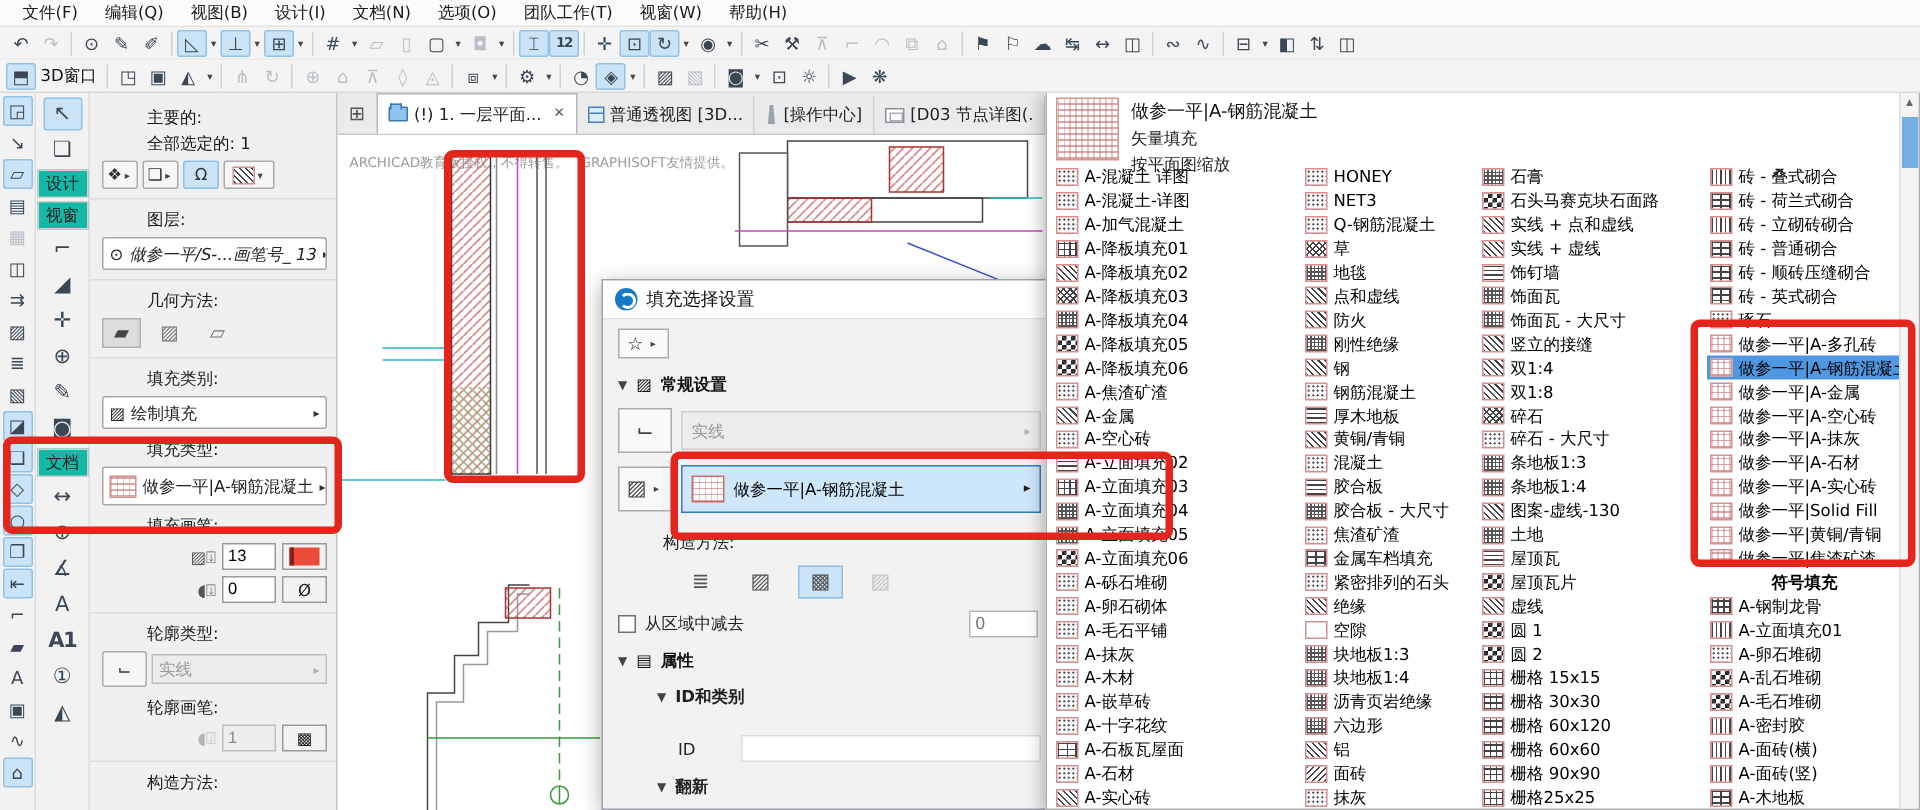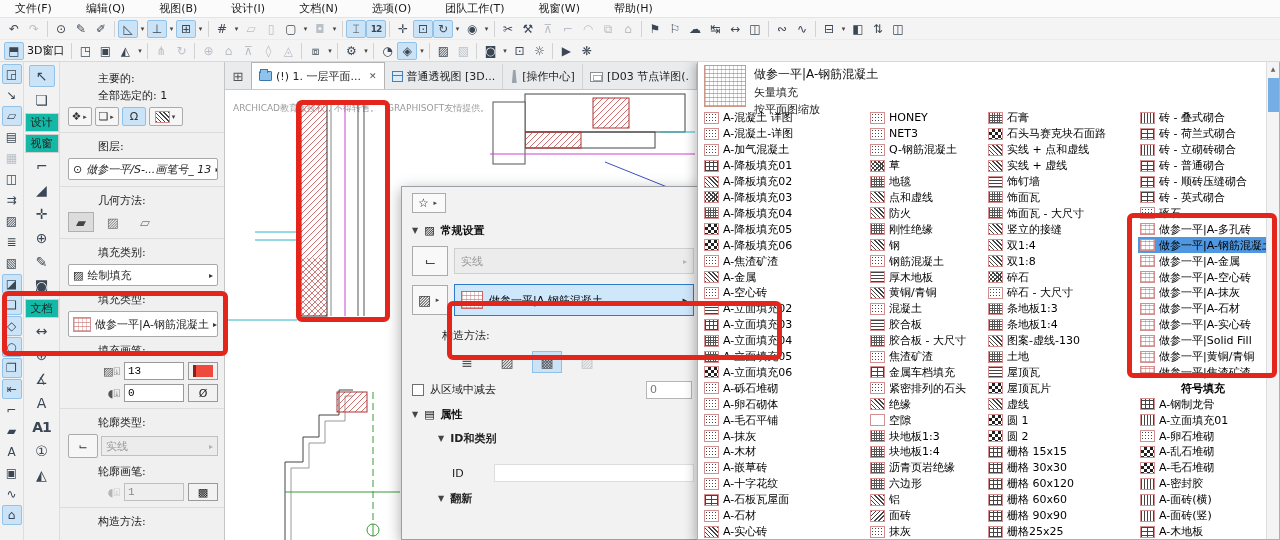--- a/index.html
+++ b/index.html
@@ -1,20 +1,20 @@
 <!DOCTYPE html>
 <html><head>
 <meta charset="utf-8">
 <style>
   * { box-sizing: border-box; margin: 0; padding: 0; }
   html,body { width:1280px; height:540px; overflow:hidden; }
   body { position:relative; background:#fff; font-family:"DejaVu Sans","Liberation Sans",sans-serif; font-size:11px; color:#222; }
 
   
-  #menubar { position:absolute; left:0; top:0; width:1280px; height:18px; background:#fbfbfb; border-bottom:1px solid #e4e4e4; display:flex; align-items:center; padding-left:6px; z-index:8;gap:16px; }
+  #menubar { position:absolute; left:0; top:0; width:1280px; height:18px; background:#fbfbfb; border-bottom:1px solid #e4e4e4; display:flex; align-items:center; padding-left:6px; z-index:8; }
   .menu-item { padding:1px 9px; font-size:11px; color:#1a1a1a; white-space:nowrap; }
 
   
   .toolbar { position:absolute; left:0; width:1280px; height:22px; background:#f4f4f4; display:flex; align-items:center; padding-left:4px; z-index:8; }
   #toolbar1 { top:18px; border-bottom:1px solid #ececec; }
   #toolbar2 { top:40px; border-bottom:1px solid #d9d9d9; }
   .ticon { display:inline-flex; width:20px; height:18px; align-items:center; justify-content:center; font-size:12px; color:#3b4754; border:1px solid transparent; border-radius:2px; flex:none; }
   .ticon.txt { font-size:9px; font-weight:bold; letter-spacing:-1px; }
   .ticon.active { background:#cbe3f7; border-color:#93c2e8; }
   .ticon.dim { color:#b9bfc6; }
@@ -43,21 +43,21 @@
   .mini-btn.active { background:#cbe3f7; border-color:#8ec1ea; }
   .wide-btn { display:flex; align-items:center; gap:4px; height:22px; border:1px solid #a8a8a8; background:#fff; border-radius:2px; margin-top:4px; padding:0 4px; overflow:hidden; white-space:nowrap; }
   .wide-btn .arr { margin-left:auto; font-size:8px; color:#333; }
   .layer-txt { font-style:italic; font-size:11px; }
   .geo-row { display:flex; gap:6px; margin-top:4px; }
   .geo-btn { width:26px; height:20px; display:flex; align-items:center; justify-content:center; border:1px solid transparent; color:#777; font-size:13px; }
   .geo-btn.pressed { background:#dcdcdc; border-color:#b0b0b0; color:#444; }
   .penrow { display:flex; align-items:center; justify-content:flex-end; gap:4px; margin-top:4px; }
   .pen-glyph { color:#555; font-size:11px; }
   .pen-glyph.dim { color:#b5b5b5; }
-  .ip-input { width:60px; height:18px; border:1px solid #9a9a9a; background:#fff; font-size:11px; padding:0 3px; font-family:Liberation Mono, monospace; }
+  .ip-input { width:36px; height:18px; border:1px solid #9a9a9a; background:#fff; font-size:11px; padding:0 3px; font-family:Liberation Sans, sans-serif; }
   .ip-input[disabled] { background:#eee; color:#888; border-color:#c0c0c0; }
   .chip-btn { width:30px; height:18px; border:1px solid #9a9a9a; background:#f2f2f2; display:flex; align-items:center; justify-content:center; }
   .chip-red { width:20px; height:12px; background:#ee4b3c; border-left:3px solid #8d1f16; }
   .combo { display:flex; align-items:center; gap:4px; height:20px; border:1px solid #c0c0c0; background:#ececec; color:#9a9a9a; padding:0 4px; flex:1; }
   .combo .arr { margin-left:auto; font-size:8px; color:#b0b0b0; }
   .sw { display:inline-block; width:15px; height:12px; border:1px solid #d49090; background:#fff; flex:none; }
 
   
   #drawing { position:absolute; left:225px; top:62px; width:472px; height:478px; background:#fff; z-index:1; }
 
@@ -480,20 +480,24 @@
       <span class="tabicon icon-lighthouse"></span>
       <span>[操作中心]</span>
     </span>
     <span class="tab">
       <span class="tabicon icon-layout"></span>
       <span>[D03 节点详图(.</span>
     </span>
   </div>
 
 <div id="dialog">
+  <div id="dialog-title">
+    <span class="logo-dot"></span>
+    <span class="dlg-title-text">填充选择设置</span>
+  </div>
   <div class="dlg-body">
     <span class="star-btn">
         <span>☆</span>
         <span class="dd">▸</span>
       </span>
     <div class="dlg-section">
       <span class="tri">▼</span>
       <span>▨</span>
       <span>常规设置</span>
     </div>

